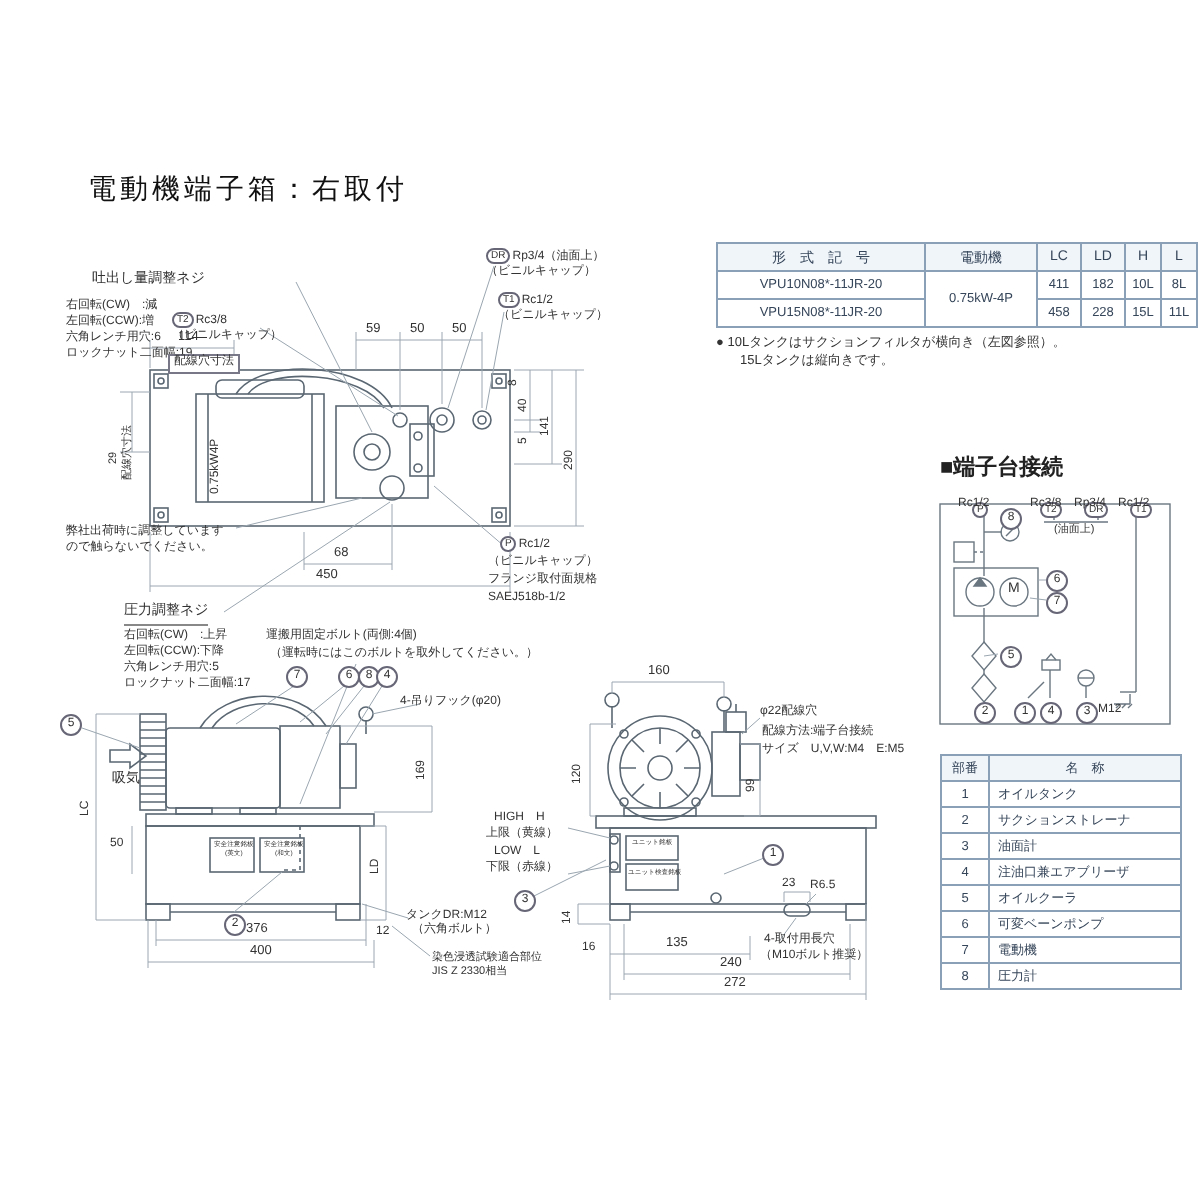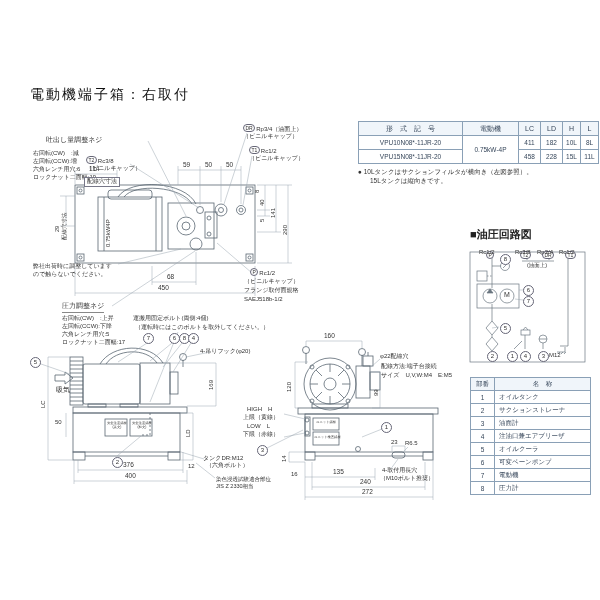--- a/index.html
+++ b/index.html
@@ -247,21 +247,21 @@
     <path d="M514 349 L522 341"></path>
     <path d="M557 352 h8 M565 352 v-5 M558 354 l2 -2 M561 354 l2 -2 M564 354 l2 -2"></path>
   </g>
   <g stroke="#9aa6b0" stroke-width="0.5" fill="none">
     <path d="M519 290 L523 290"></path>
         <path d="M515 299 L523 300"></path>
     <path d="M499 327 L492 328"></path>
   </g>
 </svg>
 
-<div class="lbl f14" style="left:30px;top:86px">電動機端子箱：右取付</div>
+<div class="lbl f14" style="left:44px;top:86px">電動機端子箱：右取付</div>
 
 <table class="spec">
   <colgroup>
         <col style="width:104px">
         <col style="width:56px">
         <col style="width:22px">
         <col style="width:22px">
         <col style="width:18px">
         <col style="width:18px">
       </colgroup>
@@ -387,21 +387,21 @@
 <div class="lbl f6" style="left:380px;top:475px">（M10ボルト推奨）</div>
 <div class="lbl tiny" style="left:314px;top:420px;width:44px">
       <div>ユニット銘板</div>
     </div>
 <div class="lbl tiny" style="left:314px;top:435px;width:46px">
       <div>ユニット検査銘板</div>
     </div>
 <div class="balloon bsm" style="left:381px;top:422px">1</div>
 <div class="balloon bsm" style="left:257px;top:445px">3</div>
 
-<div class="lbl f11" style="left:470px;top:228px">■油圧回路図</div>
+<div class="lbl f11" style="left:470px;top:228px">■端子台接続</div>
 <div class="lbl" style="left:486px;top:242px"><span class="tag">P</span></div>
 <div class="lbl f6" style="left:479px;top:249px">Rc1/2</div>
 <div class="lbl" style="left:520px;top:242px"><span class="tag">T2</span></div>
 <div class="lbl f6" style="left:515px;top:249px">Rc3/8</div>
 <div class="lbl" style="left:542px;top:242px"><span class="tag">DR</span></div>
 <div class="lbl f6" style="left:537px;top:249px">Rp3/4</div>
 <div class="lbl" style="left:565px;top:242px"><span class="tag">T1</span></div>
 <div class="lbl f6" style="left:559px;top:249px">Rc1/2</div>
 <div class="lbl f5" style="left:527px;top:262px">(油面上)</div>
 <div class="lbl f7" style="left:504px;top:291px">M</div>

